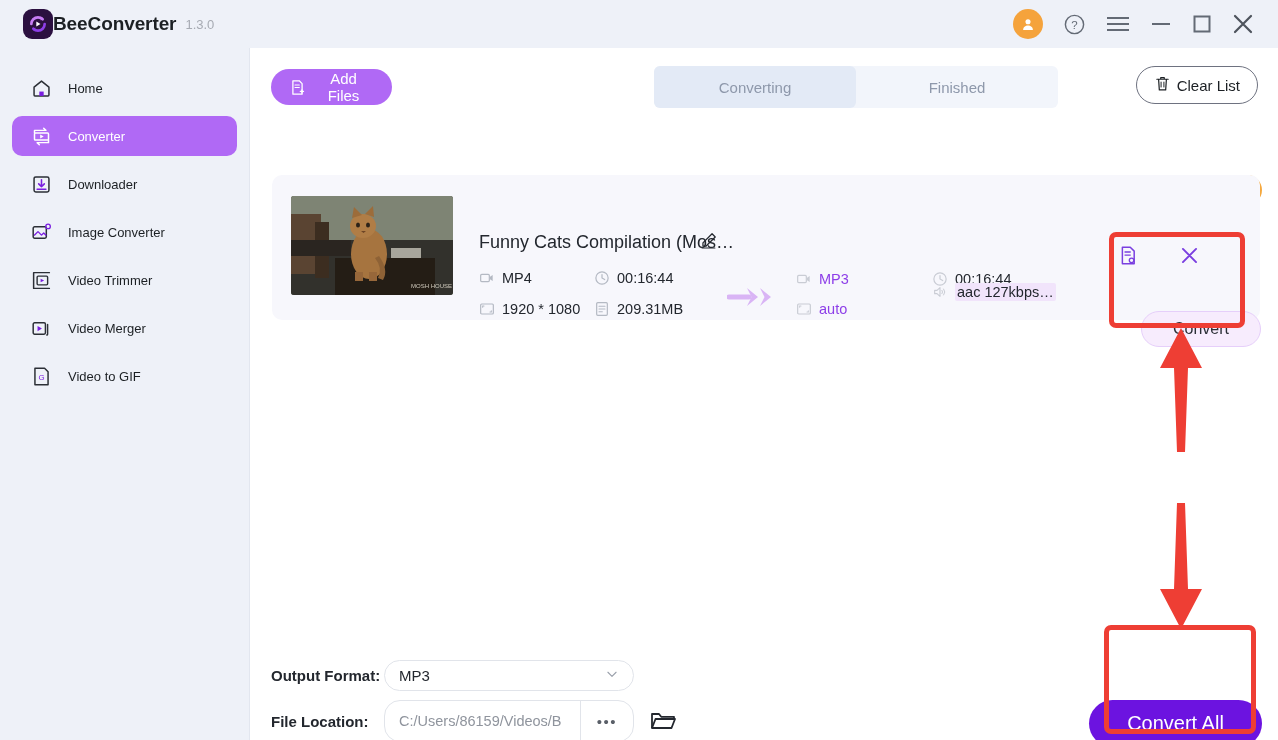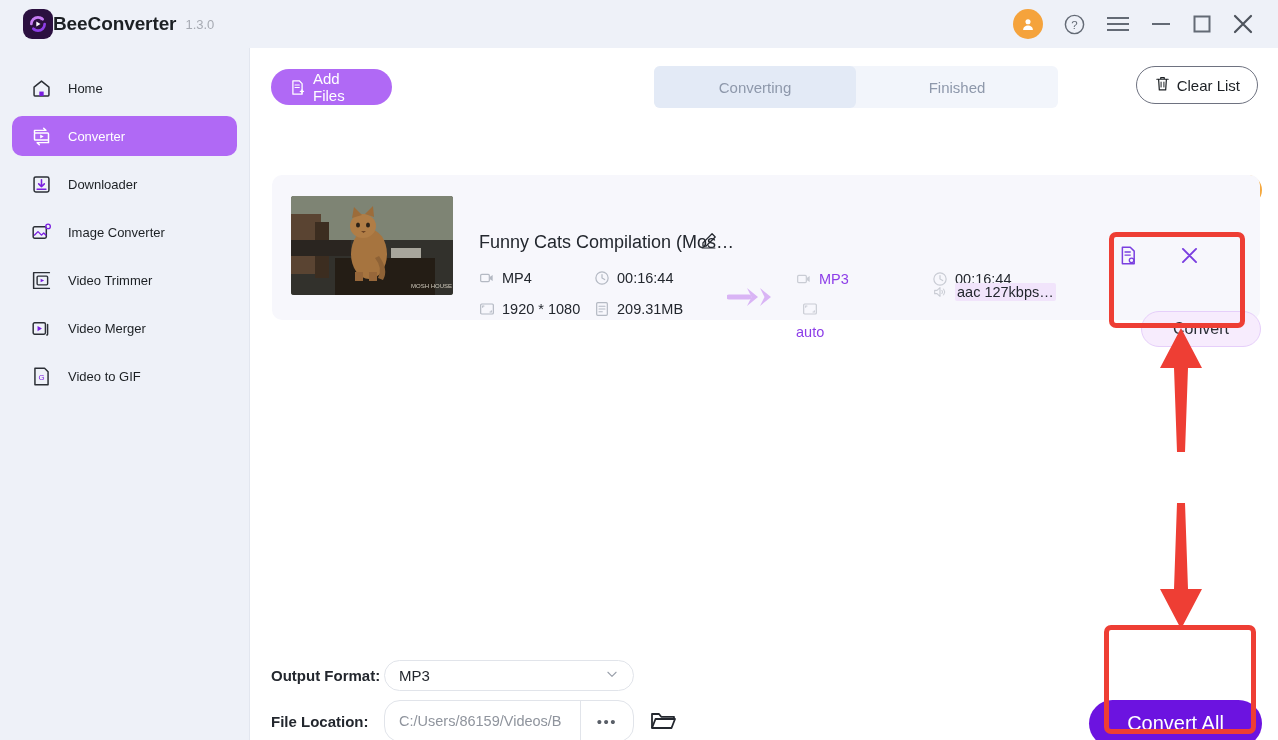--- a/index.html
+++ b/index.html
@@ -89,21 +89,21 @@
   }
   .btn-pill {
     display: inline-flex; align-items: center; justify-content: center;
     height: 36px; border-radius: 18px;
     background: #b069f5; color: #ffffff;
     font-size: 15px;
     cursor: pointer;
     padding: 0 18px;
   }
   .btn-pill .bp-ic { margin-right: 7px; display: flex; align-items: center; }
-  #btn-add-files { position: absolute; left: 0; top: 0; width: 121px; }
+  #btn-add-files { position: absolute; left: 0; top: 0; width: 121px; text-align: center; }
   #btn-add-folder { position: absolute; left: 138px; top: 0; width: 137px; }
 
   .tabs {
     position: absolute; left: 383px; top: -3px;
     width: 404px; height: 42px;
     background: #f2f5fb;
     border-radius: 6px;
     display: flex;
   }
   .tab {
@@ -162,21 +162,21 @@
   .meta .mi { width: 16px; height: 16px; flex: 0 0 auto; display:flex; align-items:center; justify-content:center;}
   #m-src-fmt  { left: 207px; top: 95px; }
   #m-src-dur  { left: 322px; top: 95px; }
   #m-src-res  { left: 207px; top: 126px; }
   #m-src-size { left: 322px; top: 126px; }
 
   .arrow-mid { position: absolute; left: 455px; top: 110px; }
 
   #m-dst-fmt  { left: 524px; top: 96px; color: #8d3ee8; }
   #m-dst-dur  { left: 660px; top: 96px; }
-  #m-dst-res  { left: 524px; top: 126px; color: #8d3ee8; flex-direction: column; }
+  #m-dst-res  { left: 524px; top: 126px; color: #8d3ee8; }
   #m-dst-aud  { left: 660px; top: 108px; }
   .hl { background: #f1e4fb; padding: 1px 2px; border-radius: 2px; }
 
   .card-icons {
     position: absolute; right: 60px; top: 70px;
     display: flex; align-items: center; gap: 40px;
   }
   .card-ic { cursor: pointer; display: flex; }
 
   .convert-btn {

